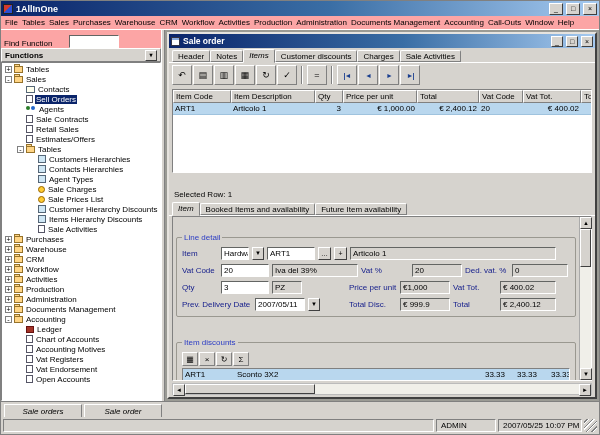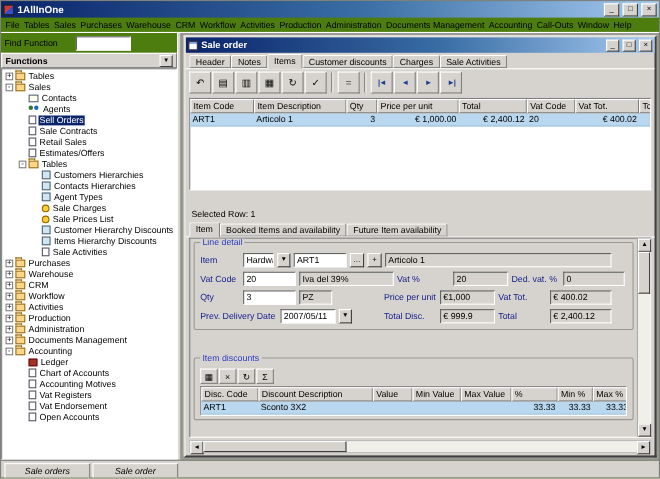--- a/index.html
+++ b/index.html
@@ -1,34 +1,34 @@
 <!DOCTYPE html>
 <html><head>
 <meta charset="utf-8">
 <style>
   * { margin:0; padding:0; box-sizing:border-box; }
   html,body { width:600px; height:435px; overflow:hidden; }
   body { font-family:"Liberation Sans", sans-serif; font-size:8px; color:#000; background:#d6d3ce; }
-  .app { width:600px; height:435px; display:flex; flex-direction:column; background:#4d7c0f; border:1px solid #808080; }
+  .app { width:600px; height:435px; display:flex; flex-direction:column; background:#fca5a5; border:1px solid #808080; }
 
   
   .titlebar { height:15px; flex:none; background:linear-gradient(90deg,#0a246a,#3a6ea5 55%,#a6caf0); display:flex; align-items:center; gap:3px; padding:0 2px; }
   .titlebar .t { color:#fff; font-weight:bold; font-size:9px; flex:1; white-space:nowrap; }
   .appicon { width:10px; height:10px; flex:none; background:linear-gradient(135deg,#d23a2e 0 50%,#2e4fd2 50% 100%); border:1px solid #222; }
   .winbtn { width:14px; height:12px; flex:none; background:#d6d3ce; border:1px solid; border-color:#fff #404040 #404040 #fff; font-size:7px; line-height:10px; text-align:center; }
 
   
   .menubar { height:14px; flex:none; display:flex; align-items:center; padding:0 2px; border-bottom:1px solid #fff; white-space:nowrap; overflow:hidden; }
   .menu-item { padding:1px 2px; font-size:8px; }
 
   .main { flex:1; display:flex; min-height:0; }
 
   
   .sidebar { width:160px; flex:none; display:flex; flex-direction:column; min-height:0; }
-  .findrow { height:18px; flex:none; display:flex; align-items:center; gap:17px; padding:0 3px; }
+  .findrow { height:18px; flex:none; display:flex; align-items:flex-end; gap:17px; padding:0 3px; }
   .findrow .lbl { font-size:8px; white-space:nowrap; }
   .findrow input { width:50px; height:13px; border:1px solid; border-color:#636563 #fff #fff #636563; background:#fff; font-family:inherit; font-size:8px; padding:0 2px; }
   .funchdr { height:14px; flex:none; background:#d6d3ce; border:1px solid; border-color:#fff #808080 #808080 #fff; display:flex; align-items:center; padding:0 3px; font-weight:bold; font-size:8px; }
   .funchdr .sp { flex:1; }
   .smallbtn { width:12px; height:11px; flex:none; background:#d6d3ce; border:1px solid; border-color:#fff #404040 #404040 #fff; font-size:6px; line-height:9px; text-align:center; }
   .tree { flex:1; background:#fff; border:1px solid; border-color:#808080 #fff #fff #808080; overflow:hidden; padding:1px 0 0 1px; }
   .ti { height:10px; display:flex; align-items:center; white-space:nowrap; font-size:8px; }
   .ti.l0 { padding-left:2px; } .ti.l1 { padding-left:14px; } .ti.l2 { padding-left:26px; }
   .exp { width:7px; height:7px; flex:none; border:1px solid #808080; background:#fff; font-size:7px; line-height:5px; text-align:center; margin-right:2px; }
   .noexp { width:9px; flex:none; }
@@ -51,42 +51,42 @@
   
   .mdi { flex:1; position:relative; background:#9a9a94; min-width:0; }
   .child { position:absolute; inset:2px; background:#d6d3ce; border:2px solid; border-color:#e6e3de #404040 #404040 #e6e3de; display:flex; flex-direction:column; min-height:0; }
   .ctitle { height:14px; flex:none; background:linear-gradient(90deg,#0a246a,#3a6ea5 55%,#a6caf0); display:flex; align-items:center; gap:3px; padding:0 2px; }
   .ctitle .t { color:#fff; font-weight:bold; font-size:8.5px; flex:1; }
   .formicon { width:9px; height:9px; flex:none; background:linear-gradient(#88aadd 0 2px,#fff 2px); border:1px solid #334; }
   .cbtn { width:12px; height:11px; }
 
   .ctabs { height:15px; flex:none; display:flex; align-items:flex-end; padding:2px 3px 0; border-bottom:1px solid #fff; }
   .ctab { font-size:8px; height:12px; padding:1px 5px; background:#d6d3ce; border:1px solid; border-color:#fff #808080 #808080 #fff; border-radius:2px 2px 0 0; white-space:nowrap; }
-  .ctab.active { height:14px; border-bottom-color:#d6d3ce; margin-bottom:-1px; position:relative; z-index:2; }
+  .ctab.active { height:14px; border-bottom-color:#d6d3ce; margin-bottom:-1px; position:relative; z-index:2;font-style:italic; }
 
   .ctoolbar { height:24px; flex:none; display:flex; align-items:center; gap:1px; padding:1px 3px; }
   .tbtn { width:20px; height:20px; flex:none; background:#d6d3ce; border:1px solid; border-color:#fff #808080 #808080 #fff; font-size:9px; display:flex; align-items:center; justify-content:center; }
   .tbtn.nav { color:#1b3f8f; font-weight:bold; font-size:7px; letter-spacing:-1px; }
   .tsep { width:2px; height:18px; border-left:1px solid #808080; border-right:1px solid #fff; margin:0 3px; flex:none; }
 
   .gridwrap { height:84px; flex:none; margin:2px 3px 16px; border:1px solid; border-color:#808080 #fff #fff #808080; background:#fff; overflow:hidden; }
   .ghead { display:flex; height:13px; }
   .gh { flex:none; background:#d6d3ce; border:1px solid; border-color:#fff #808080 #808080 #fff; font-size:8px; padding:0 2px; display:flex; align-items:center; overflow:hidden; white-space:nowrap; }
   .grow { display:flex; height:12px; background:#b9d7ee; border-bottom:1px solid #9fc3de; }
   .gc { flex:none; font-size:8px; padding:0 2px; display:flex; align-items:center; overflow:hidden; white-space:nowrap; }
   .r { justify-content:flex-end; }
   .c0{width:58px}.c1{width:84px}.c2{width:28px}.c3{width:74px}.c4{width:62px}.c5{width:44px}.c6{width:58px}.c7{width:40px}
 
   .selrow { height:12px; flex:none; font-size:8px; padding:1px 5px; }
 
   .dtabswrap { padding-left:3px; }
 
   
   .detail { flex:1; display:flex; margin:0 3px; min-height:0; border:1px solid; border-color:#808080 #fff #fff #808080; background:#d6d3ce; }
-  .dcontent { flex:1; padding:3px 3px 2px; overflow:hidden; min-width:0; }
+  .dcontent { flex:1; padding:20px 3px 2px; overflow:hidden; min-width:0; }
   .group { border:1px solid #9a9890; border-radius:2px; position:relative; padding:7px 5px 3px; }
   .gtitle { position:absolute; top:-5px; left:5px; background:#d6d3ce; color:#2b3cc4; font-size:8px; padding:0 2px; }
   .fr { display:flex; align-items:center; height:17px; gap:3px; }
   .flbl { color:#17208c; font-size:8px; flex:none; white-space:nowrap; }
   .fld { height:13px; border:1px solid; border-color:#636563 #fff #fff #636563; background:#fff; font-size:8px; padding:0 2px; display:flex; align-items:center; overflow:hidden; white-space:nowrap; flex:none; }
   input.fld { font-family:inherit; display:inline-block; }
   .fld.ro { background:#d6d3ce; }
   .dbtn { width:12px; height:13px; flex:none; background:#d6d3ce; border:1px solid; border-color:#fff #404040 #404040 #fff; font-size:6px; line-height:11px; text-align:center; }
   .minibtn { width:13px; height:13px; flex:none; background:#d6d3ce; border:1px solid; border-color:#fff #404040 #404040 #fff; font-size:7px; line-height:11px; text-align:center; }
   .mla { margin-left:auto; }
@@ -165,29 +165,29 @@
         <div class="ti l0">
             <span class="exp">-</span>
             <span class="ico i-folder-open"></span>
             <span class="tl">Sales</span>
           </div>
         <div class="ti l1">
             <span class="noexp"></span>
             <span class="ico i-card"></span>
             <span class="tl">Contacts</span>
           </div>
+        <div class="ti l1 sel">
+            <span class="noexp"></span>
+            <span class="ico i-page"></span>
+            <span class="tl">Sell Orders</span>
+          </div>
         <div class="ti l1">
             <span class="noexp"></span>
             <span class="ico i-people"></span>
             <span class="tl">Agents</span>
-          </div>
-        <div class="ti l1 sel">
-            <span class="noexp"></span>
-            <span class="ico i-page"></span>
-            <span class="tl">Sell Orders</span>
           </div>
         <div class="ti l1">
             <span class="noexp"></span>
             <span class="ico i-page"></span>
             <span class="tl">Sale Contracts</span>
           </div>
         <div class="ti l1">
             <span class="noexp"></span>
             <span class="ico i-page"></span>
             <span class="tl">Retail Sales</span>
@@ -434,31 +434,20 @@
 
             <div class="group" style="margin-top:25px">
               <span class="gtitle">Item discounts</span>
               <div class="idtoolbar">
                 <span class="sbtn">▦</span>
                 <span class="sbtn">×</span>
                 <span class="sbtn">↻</span>
                 <span class="sbtn">Σ</span>
               </div>
               <div class="dgrid">
-                <div class="ghead">
-                  <span class="gh d0">Disc. Code</span>
-                  <span class="gh d1">Discount Description</span>
-                  <span class="gh d2">Value</span>
-                  <span class="gh d3">Min Value</span>
-                  <span class="gh d4">Max Value</span>
-                  <span class="gh d5">%</span>
-                  <span class="gh d6">Min %</span>
-                  <span class="gh d7">Max %</span>
-
-                </div>
                 <div class="grow">
                   <span class="gc d0">ART1</span>
                   <span class="gc d1">Sconto 3X2</span>
                   <span class="gc d2"></span>
                   <span class="gc d3"></span>
                   <span class="gc d4"></span>
                   <span class="gc d5 r">33.33</span>
                   <span class="gc d6 r">33.33</span>
                   <span class="gc d7 r">33.33</span>
 
@@ -484,14 +473,20 @@
 
       </div>
     </div>
   </div>
 
   <div class="doctabs">
     <span class="dtab2">Sale orders</span>
     <span class="dtab2">Sale order</span>
   </div>
 
+  <div class="statusbar">
+    <span class="spanel growp"></span>
+    <span class="spanel su">ADMIN</span>
+    <span class="spanel sd">2007/05/25 10:07 PM</span>
+    <span class="grip"></span>
+  </div>
 
 </div>
 
 </body></html>

